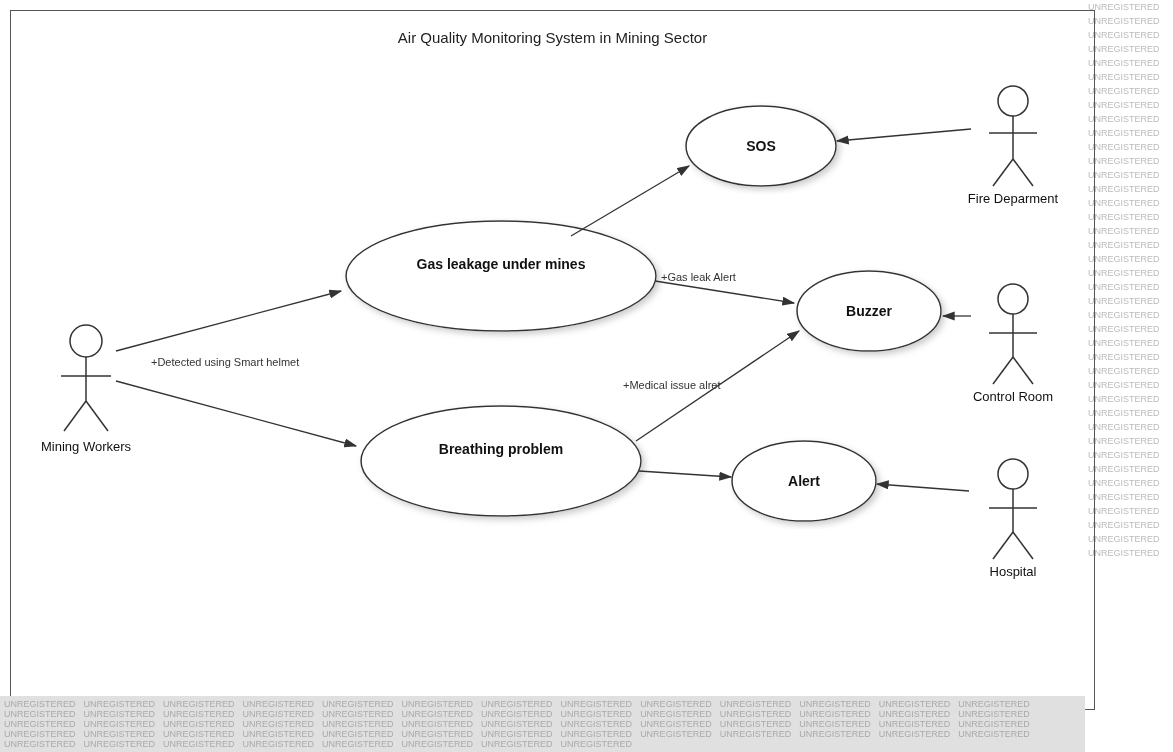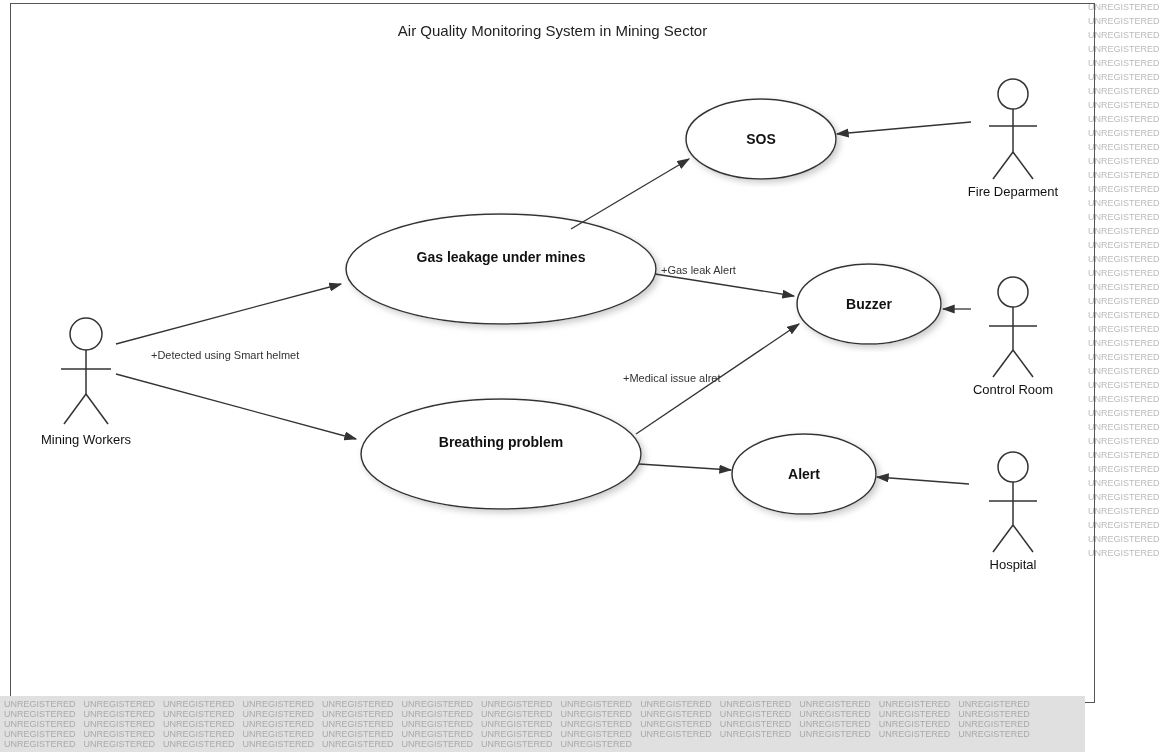--- a/index.html
+++ b/index.html
@@ -7,21 +7,21 @@
       width: 1173px;
       height: 752px;
       background: #fff;
       font-family: Arial, sans-serif;
       overflow: hidden;
       position: relative;
     }
 
     .diagram-container {
       position: absolute;
-      top: 3px;
+      top: 10px;
       left: 10px;
       width: 1085px;
       height: 700px;
       border: 1.5px solid #555;
       background: #fff;
     }
 
     .diagram-title {
       position: absolute;
       top: 18px;

